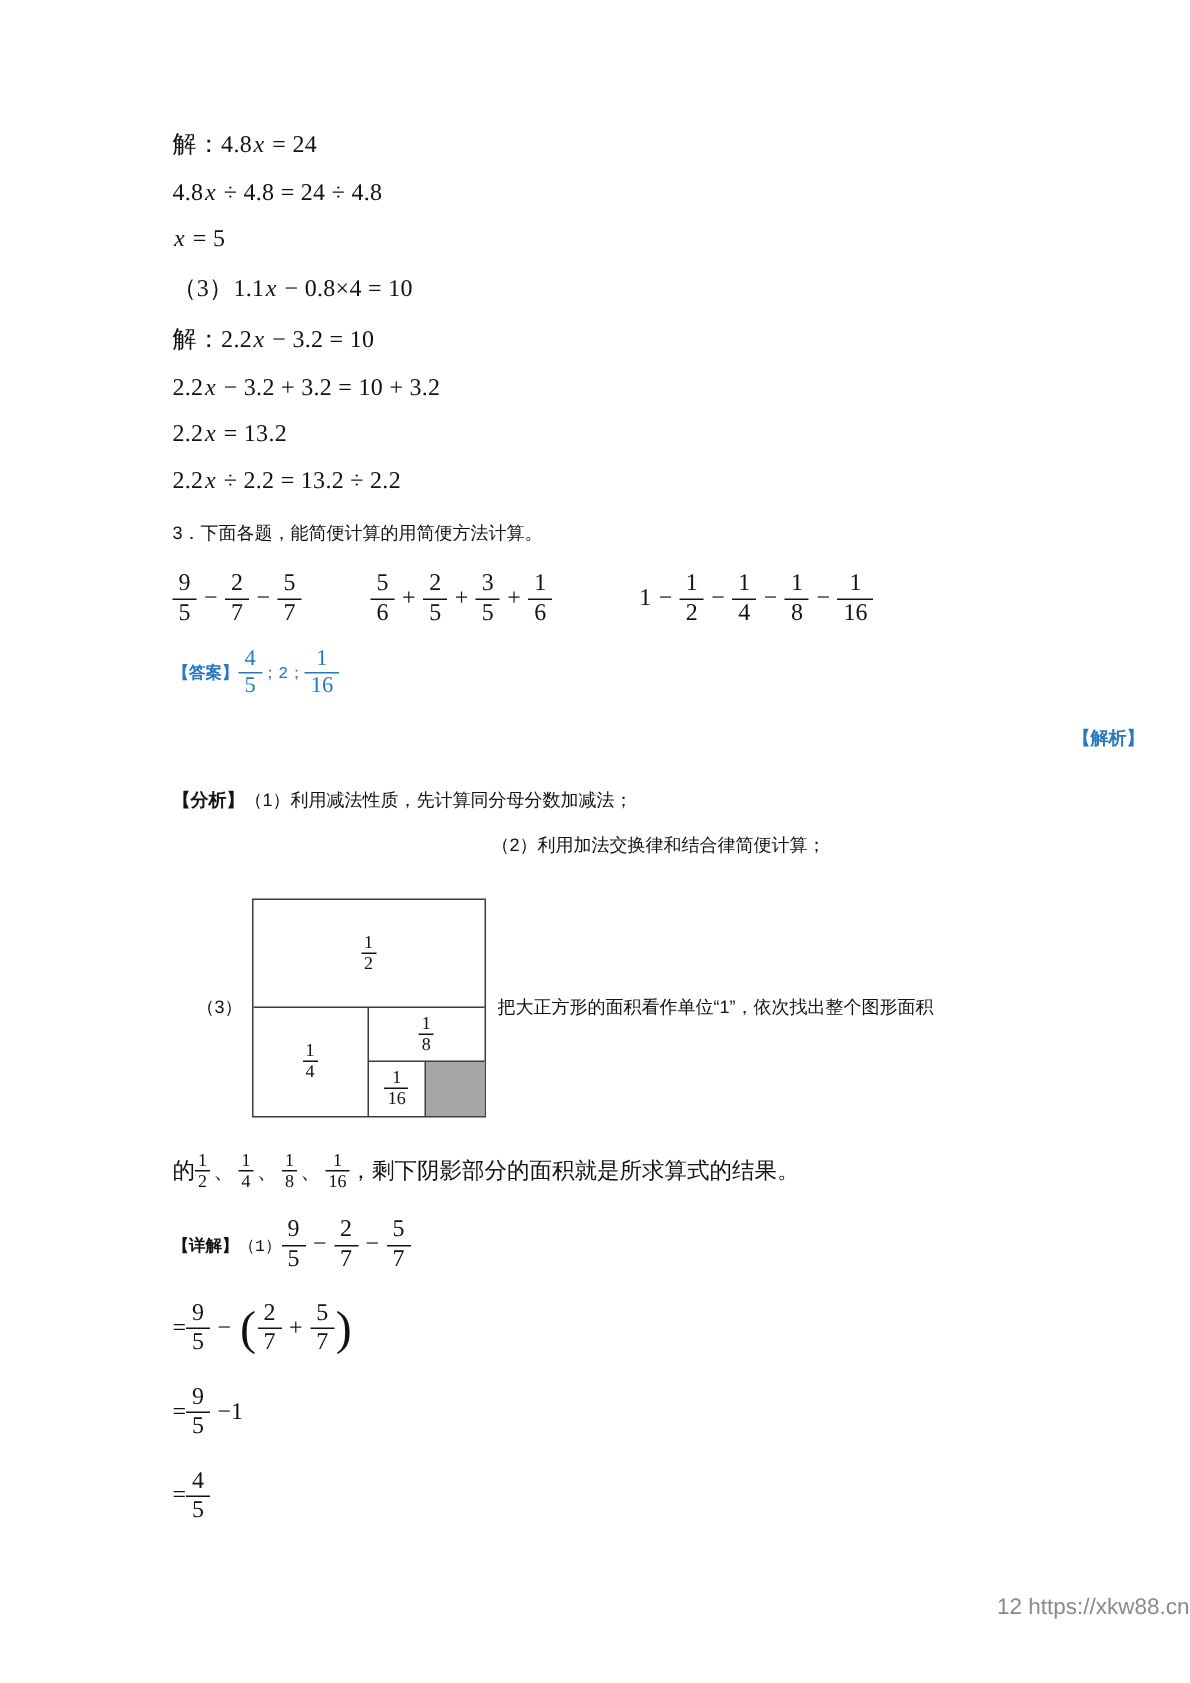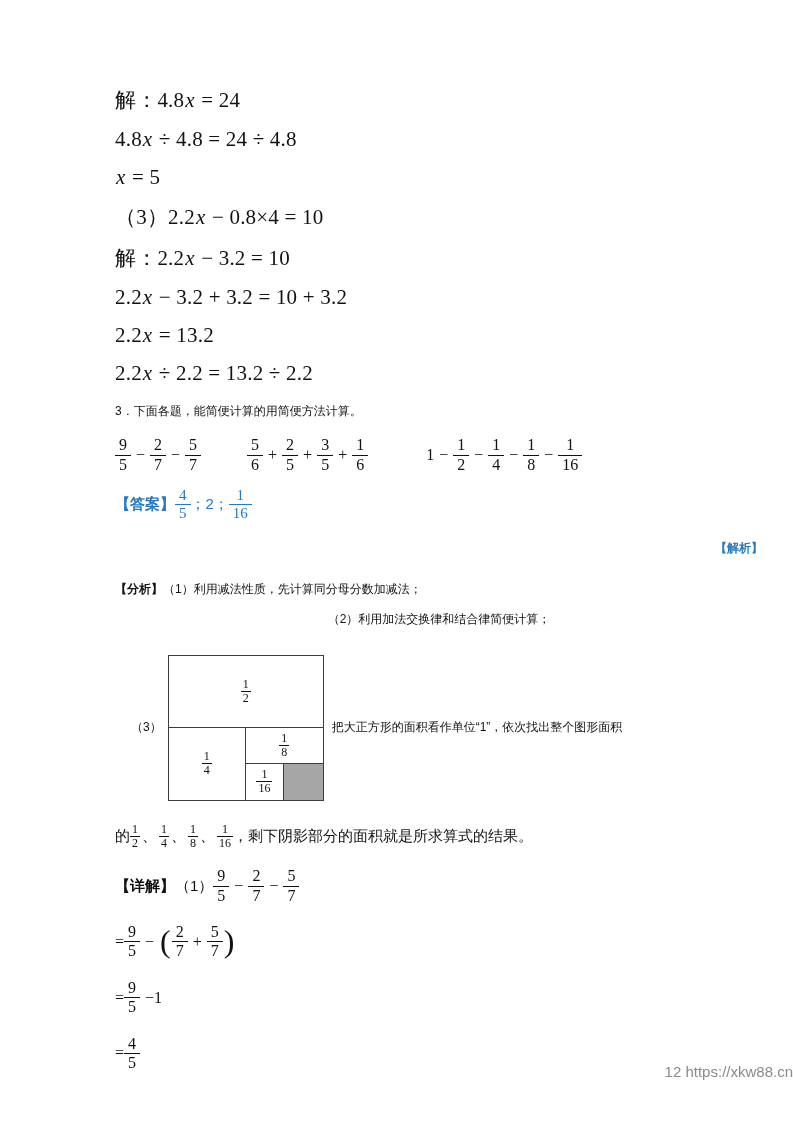--- a/index.html
+++ b/index.html
@@ -2,29 +2,29 @@
 <html lang="zh" style="--accent: #2878BE; --shade: #A6A6A6;"><head>
 <meta charset="utf-8">
 <style>
   * { margin:0; padding:0; box-sizing:border-box; }
   html,body { background:#ffffff; }
   .page {
     width:793px; height:1122px; position:relative; background:#fff;
     padding:86px 30px 0 115px; color:#121212;
     font-family:"Liberation Sans", sans-serif; font-size:15px; overflow:hidden;
   }
-  .math { font-family:"Liberation Serif", serif; font-size:21px; margin-bottom:13px; letter-spacing:.2px; }
+  .math { font-family:"Liberation Serif", serif; font-size:16px; margin-bottom:13px; letter-spacing:.2px; }
   .var { font-style:italic; padding:0 1px; }
   .cn { font-size:12px; line-height:1.45; }
   .bold { font-weight:bold; }
   .blue { color:var(--accent,#2878BE); }
   .title { margin-top:17px; }
   .mrow { display:flex; align-items:center; font-family:"Liberation Serif", serif; font-size:16px; }
   .mrow .op { margin:0 5px; }
-  .mrow .cnseg { font-family:Liberation Sans, sans-serif; font-size:15px; }
+  .mrow .cnseg { font-family:Liberation Mono, monospace; font-size:11px; }
   .frac { display:inline-flex; flex-direction:column; align-items:center; text-align:center; line-height:1.15; font-family:"Liberation Serif", serif; }
   .frac .num, .frac .den { padding:0 4px; }
   .frac .den { border-top:1.2px solid currentColor; }
   .frac.sm { font-size:12px; line-height:1.1; }
   .frac.sm .num, .frac.sm .den { padding:0 2px; }
   .expr-row { margin-top:16px; }
   .expr { display:flex; align-items:center; }
   .expr + .expr { margin-left:46px; }
   .expr3 { margin-left:58px !important; }
   .answer-row { margin-top:13px; font-size:15px; }
@@ -52,21 +52,21 @@
 </style>
 </head>
 <body>
 
 <div class="page">
 
   <section>
     <p class="math"><span>解：4.8</span><span class="var">x</span><span> = 24</span></p>
     <p class="math"><span>4.8</span><span class="var">x</span><span> ÷ 4.8 = 24 ÷ 4.8</span></p>
     <p class="math"><span class="var">x</span><span> = 5</span></p>
-    <p class="math"><span>（3）2.2</span><span class="var">x</span><span> − 0.8×4 = 10</span></p>
+    <p class="math"><span>（3）1.1</span><span class="var">x</span><span> − 0.8×4 = 10</span></p>
     <p class="math"><span>解：2.2</span><span class="var">x</span><span> − 3.2 = 10</span></p>
     <p class="math"><span>2.2</span><span class="var">x</span><span> − 3.2 + 3.2 = 10 + 3.2</span></p>
     <p class="math"><span>2.2</span><span class="var">x</span><span> = 13.2</span></p>
     <p class="math"><span>2.2</span><span class="var">x</span><span> ÷ 2.2 = 13.2 ÷ 2.2</span></p>
   </section>
 
   <p class="cn title">3．下面各题，能简便计算的用简便方法计算。</p>
 
   <div class="mrow expr-row">
     <span class="expr">

